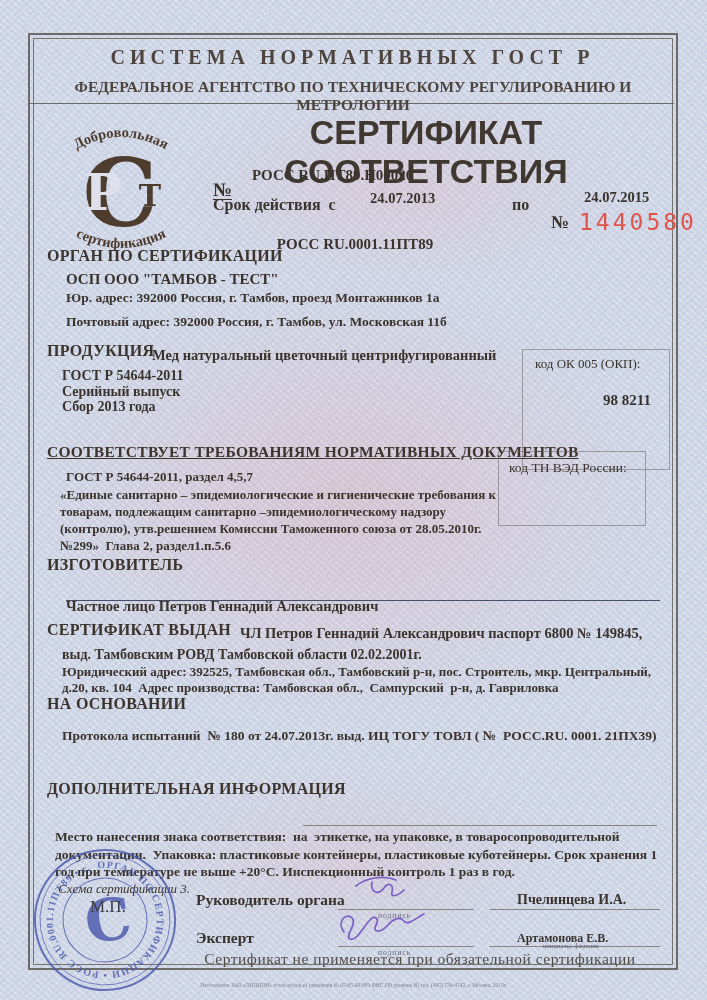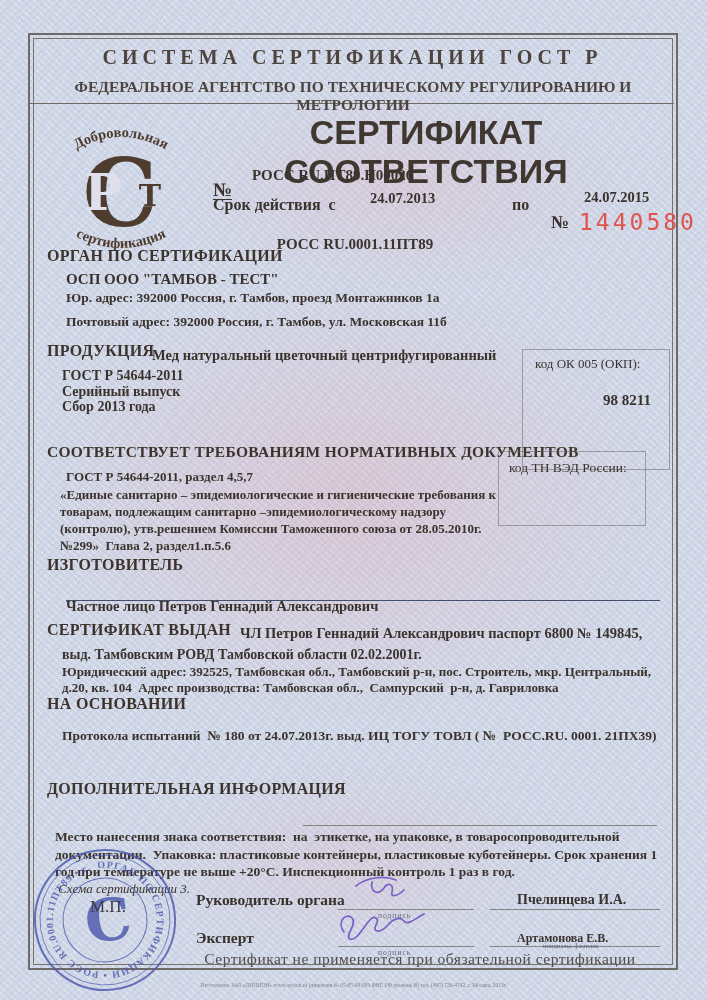--- a/index.html
+++ b/index.html
@@ -30,21 +30,21 @@
   .title-sans{font-family:"Liberation Sans",sans-serif;}
 </style>
 </head>
 <body>
 
 <div class="page">
 
   <div class="frame"></div>
   <div class="rule" style="left:30px;top:103px;width:644px;border-top:1.5px solid #6e6a67;"></div>
 
-  <div class="abs ctr b hdr pre" style="left:40px;top:46px;width:625px;font-size:20px;letter-spacing:5px;">СИСТЕМА СЕРТИФИКАЦИИ ГОСТ Р</div>
+  <div class="abs ctr b hdr pre" style="left:40px;top:46px;width:625px;font-size:20px;letter-spacing:5px;">СИСТЕМА НОРМАТИВНЫХ ГОСТ Р</div>
   <div class="abs ctr b hdr pre" style="left:38px;top:78px;width:630px;font-size:15.5px;">ФЕДЕРАЛЬНОЕ АГЕНТСТВО ПО ТЕХНИЧЕСКОМУ РЕГУЛИРОВАНИЮ И МЕТРОЛОГИИ</div>
 
   <svg class="abs" style="left:50px;top:110px;" width="142" height="152" viewBox="0 0 142 152">
     <defs>
       <path id="arcTop" d="M 16 46 Q 71 8 126 46" fill="none"></path>
       <path id="arcBot" d="M 14 120 Q 71 156 128 120" fill="none"></path>
     </defs>
     <text font-size="14.5" font-weight="bold" fill="#4e3c2f" font-family="Liberation Serif, serif">
       <textPath href="#arcTop" startOffset="50%" text-anchor="middle">Добровольная</textPath>
     </text>
@@ -80,21 +80,21 @@
   <div class="abs b pre" style="left:152px;top:347px;font-size:14.5px;">Мед натуральный цветочный центрифугированный</div>
   <div class="abs b pre" style="left:62px;top:368px;font-size:14px;">ГОСТ Р 54644-2011</div>
   <div class="abs b pre" style="left:62px;top:384px;font-size:14px;">Серийный выпуск</div>
   <div class="abs b pre" style="left:62px;top:399px;font-size:14px;">Сбор 2013 года</div>
 
   <div class="codebox" style="left:522px;top:349px;width:146px;height:119px;">
     <div class="abs pre" style="left:12px;top:6px;font-size:13px;">код ОК 005 (ОКП):</div>
     <div class="abs b pre" style="right:18px;top:42px;font-size:15px;">98 8211</div>
   </div>
 
-  <div class="abs heading pre" style="left:47px;top:443px;font-size:15.5px;">СООТВЕТСТВУЕТ ТРЕБОВАНИЯМ НОРМАТИВНЫХ ДОКУМЕНТОВ</div>
+  <div class="abs heading pre" style="left:47px;top:443px;font-size:15.5px;text-decoration:underline;">СООТВЕТСТВУЕТ ТРЕБОВАНИЯМ НОРМАТИВНЫХ ДОКУМЕНТОВ</div>
   <div class="abs b pre" style="left:66px;top:469px;font-size:13px;">ГОСТ Р 54644-2011, раздел 4,5,7</div>
   <div class="abs b pre" style="left:60px;top:486px;width:452px;font-size:13px;line-height:17px;">«Единые санитарно – эпидемиологические и гигиенические требования к товарам, подлежащим санитарно –эпидемиологическому надзору (контролю), утв.решением Комиссии Таможенного союза от 28.05.2010г. №299»  Глава 2, раздел1.п.5.6</div>
 
   <div class="codebox" style="left:498px;top:451px;width:146px;height:73px;">
     <div class="abs pre" style="left:10px;top:8px;font-size:13.5px;">код ТН ВЭД России:</div>
   </div>
 
   <div class="abs heading pre" style="left:47px;top:556px;font-size:16px;">ИЗГОТОВИТЕЛЬ</div>
   <div class="abs b pre" style="left:66px;top:598px;font-size:14.5px;">Частное лицо Петров Геннадий Александрович</div>
   <div class="inkline" style="left:66px;top:600px;width:594px;"></div>

